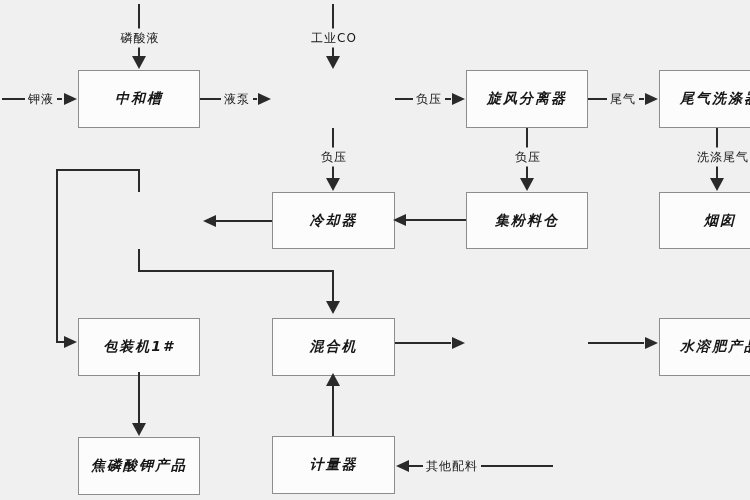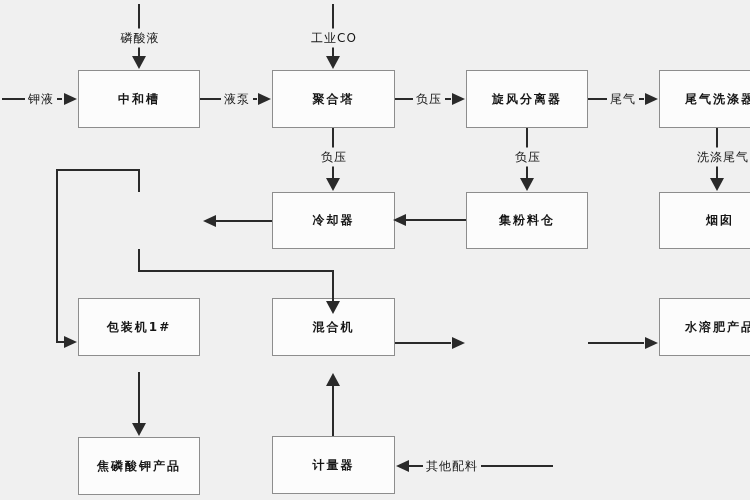--- a/index.html
+++ b/index.html
@@ -12,28 +12,28 @@
   *{margin:0;padding:0;box-sizing:border-box;}
   html,body{width:750px;height:500px;overflow:hidden;}
   body{font-family:"DejaVu Sans","Liberation Sans",sans-serif;background:var(--bg);}
   .canvas{position:relative;width:750px;height:500px;background:var(--bg);overflow:hidden;}
 
   .node{
     position:absolute;
     background:var(--box-fill);
     border:1px solid var(--box-border);
     display:flex;align-items:center;justify-content:center;
-    font-size:12px;font-weight:bold;color:var(--txt);
-    letter-spacing:2px;white-space:nowrap;
+    font-size:14px;font-weight:bold;color:var(--txt);
+    letter-spacing:2px;white-space:nowrap;font-style:italic;
   }
   
   .c1{left:78px;width:122px;} .c2{left:272px;width:123px;}
   .c3{left:466px;width:122px;} .c4{left:659px;width:122px;}
   .r1{top:70px;height:58px;} .r2{top:192px;height:57px;}
-  .r3{top:298px;height:58px;} .r4{top:436px;height:58px;}
+  .r3{top:318px;height:58px;} .r4{top:436px;height:58px;}
   .n12{top:437px;}
 
   .line{position:absolute;background:var(--line);}
   .lh{height:2px;} .lv{width:2px;}
 
   .ah{position:absolute;width:0;height:0;}
   .ah.down {border-left:7px solid transparent;border-right:7px solid transparent;border-top:13px solid var(--line);}
   .ah.up   {border-left:7px solid transparent;border-right:7px solid transparent;border-bottom:13px solid var(--line);}
   .ah.right{border-top:6px solid transparent;border-bottom:6px solid transparent;border-left:13px solid var(--line);}
   .ah.left {border-top:6px solid transparent;border-bottom:6px solid transparent;border-right:13px solid var(--line);}
@@ -44,21 +44,20 @@
     font-size:12px;font-weight:normal;white-space:nowrap;
     padding:1px 3px;letter-spacing:1px;
   }
 </style>
 </head>
 <body>
 
 <div class="canvas">
 
   <div class="node c1 r1">中和槽</div>
-  <div class="node c2 r1">聚合塔</div>
   <div class="node c3 r1">旋风分离器</div>
   <div class="node c4 r1">尾气洗涤器</div>
 
   <div class="node c2 r2">冷却器</div>
   <div class="node c3 r2">集粉料仓</div>
   <div class="node c4 r2">烟囱</div>
 
   <div class="node c1 r3">包装机1#</div>
   <div class="node c2 r3">混合机</div>
   <div class="node c4 r3">水溶肥产品</div>

